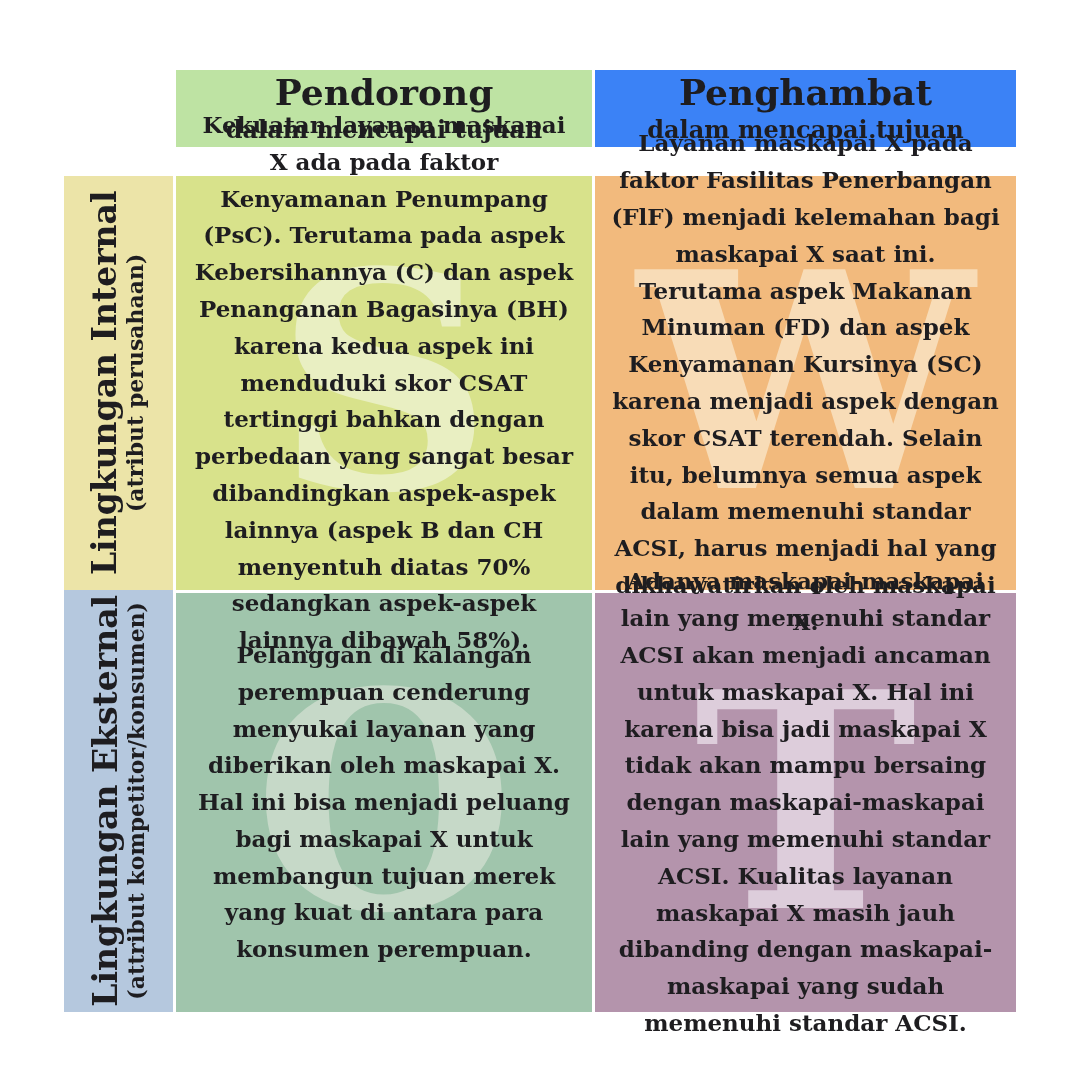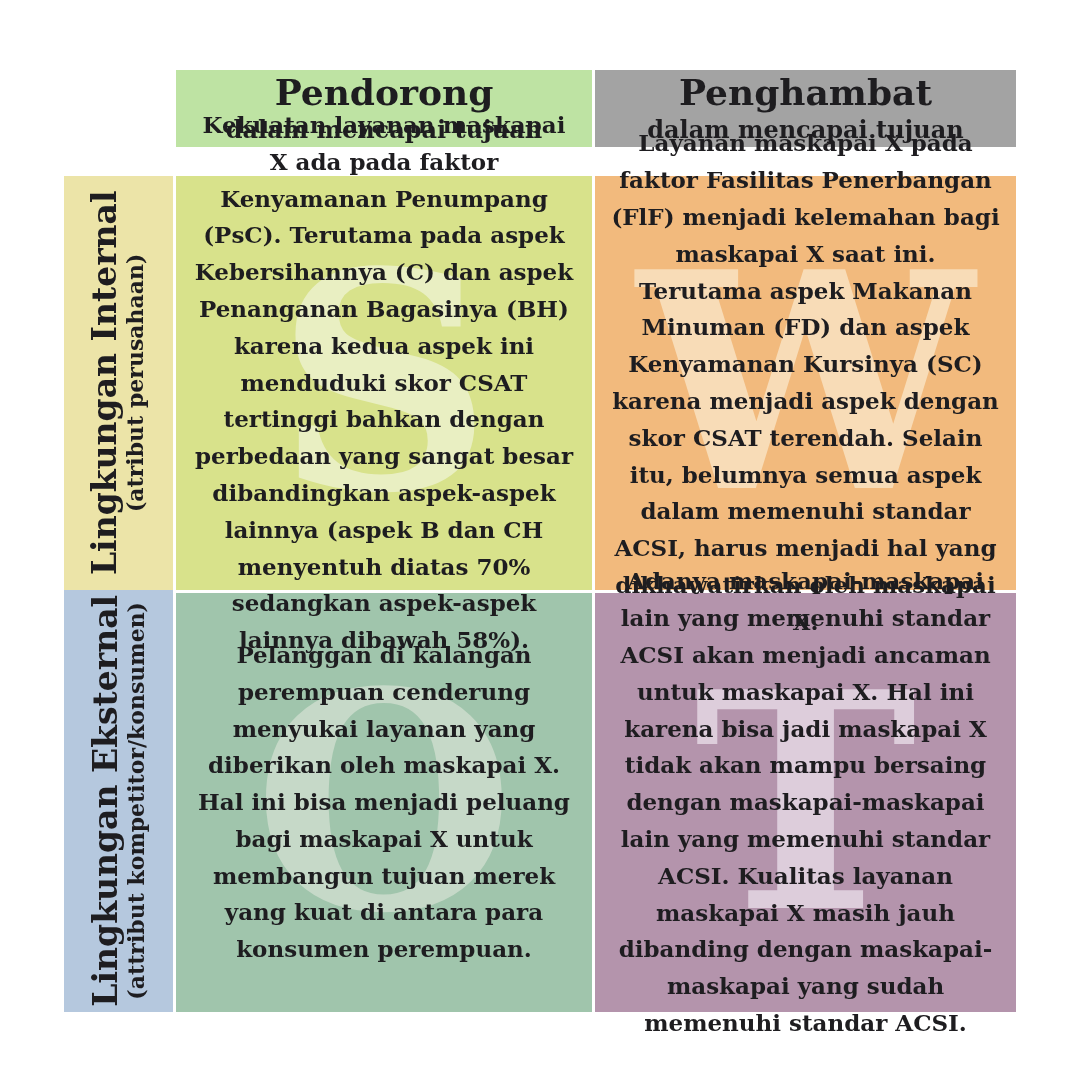--- a/index.html
+++ b/index.html
@@ -69,21 +69,21 @@
 </head>
 <body>
 
 <div class="canvas">
 
   <div class="cell col-header" id="header-pendorong" style="background-color: rgb(190, 227, 163);">
     <div class="h-title">Pendorong</div>
     <div class="h-sub">dalam mencapai tujuan</div>
   </div>
 
-  <div class="cell col-header" id="header-penghambat" style="background-color: #a3a3a3;">
+  <div class="cell col-header" id="header-penghambat" style="background-color: #3b82f6;">
     <div class="h-title">Penghambat</div>
     <div class="h-sub">dalam mencapai tujuan</div>
   </div>
 
   <div class="cell row-header" id="rowheader-internal" style="background-color: rgb(236, 228, 168);">
     <div class="rot">
       <div class="v-title">Lingkungan Internal</div>
       <div class="v-sub">(atribut perusahaan)</div>
     </div>
   </div>

